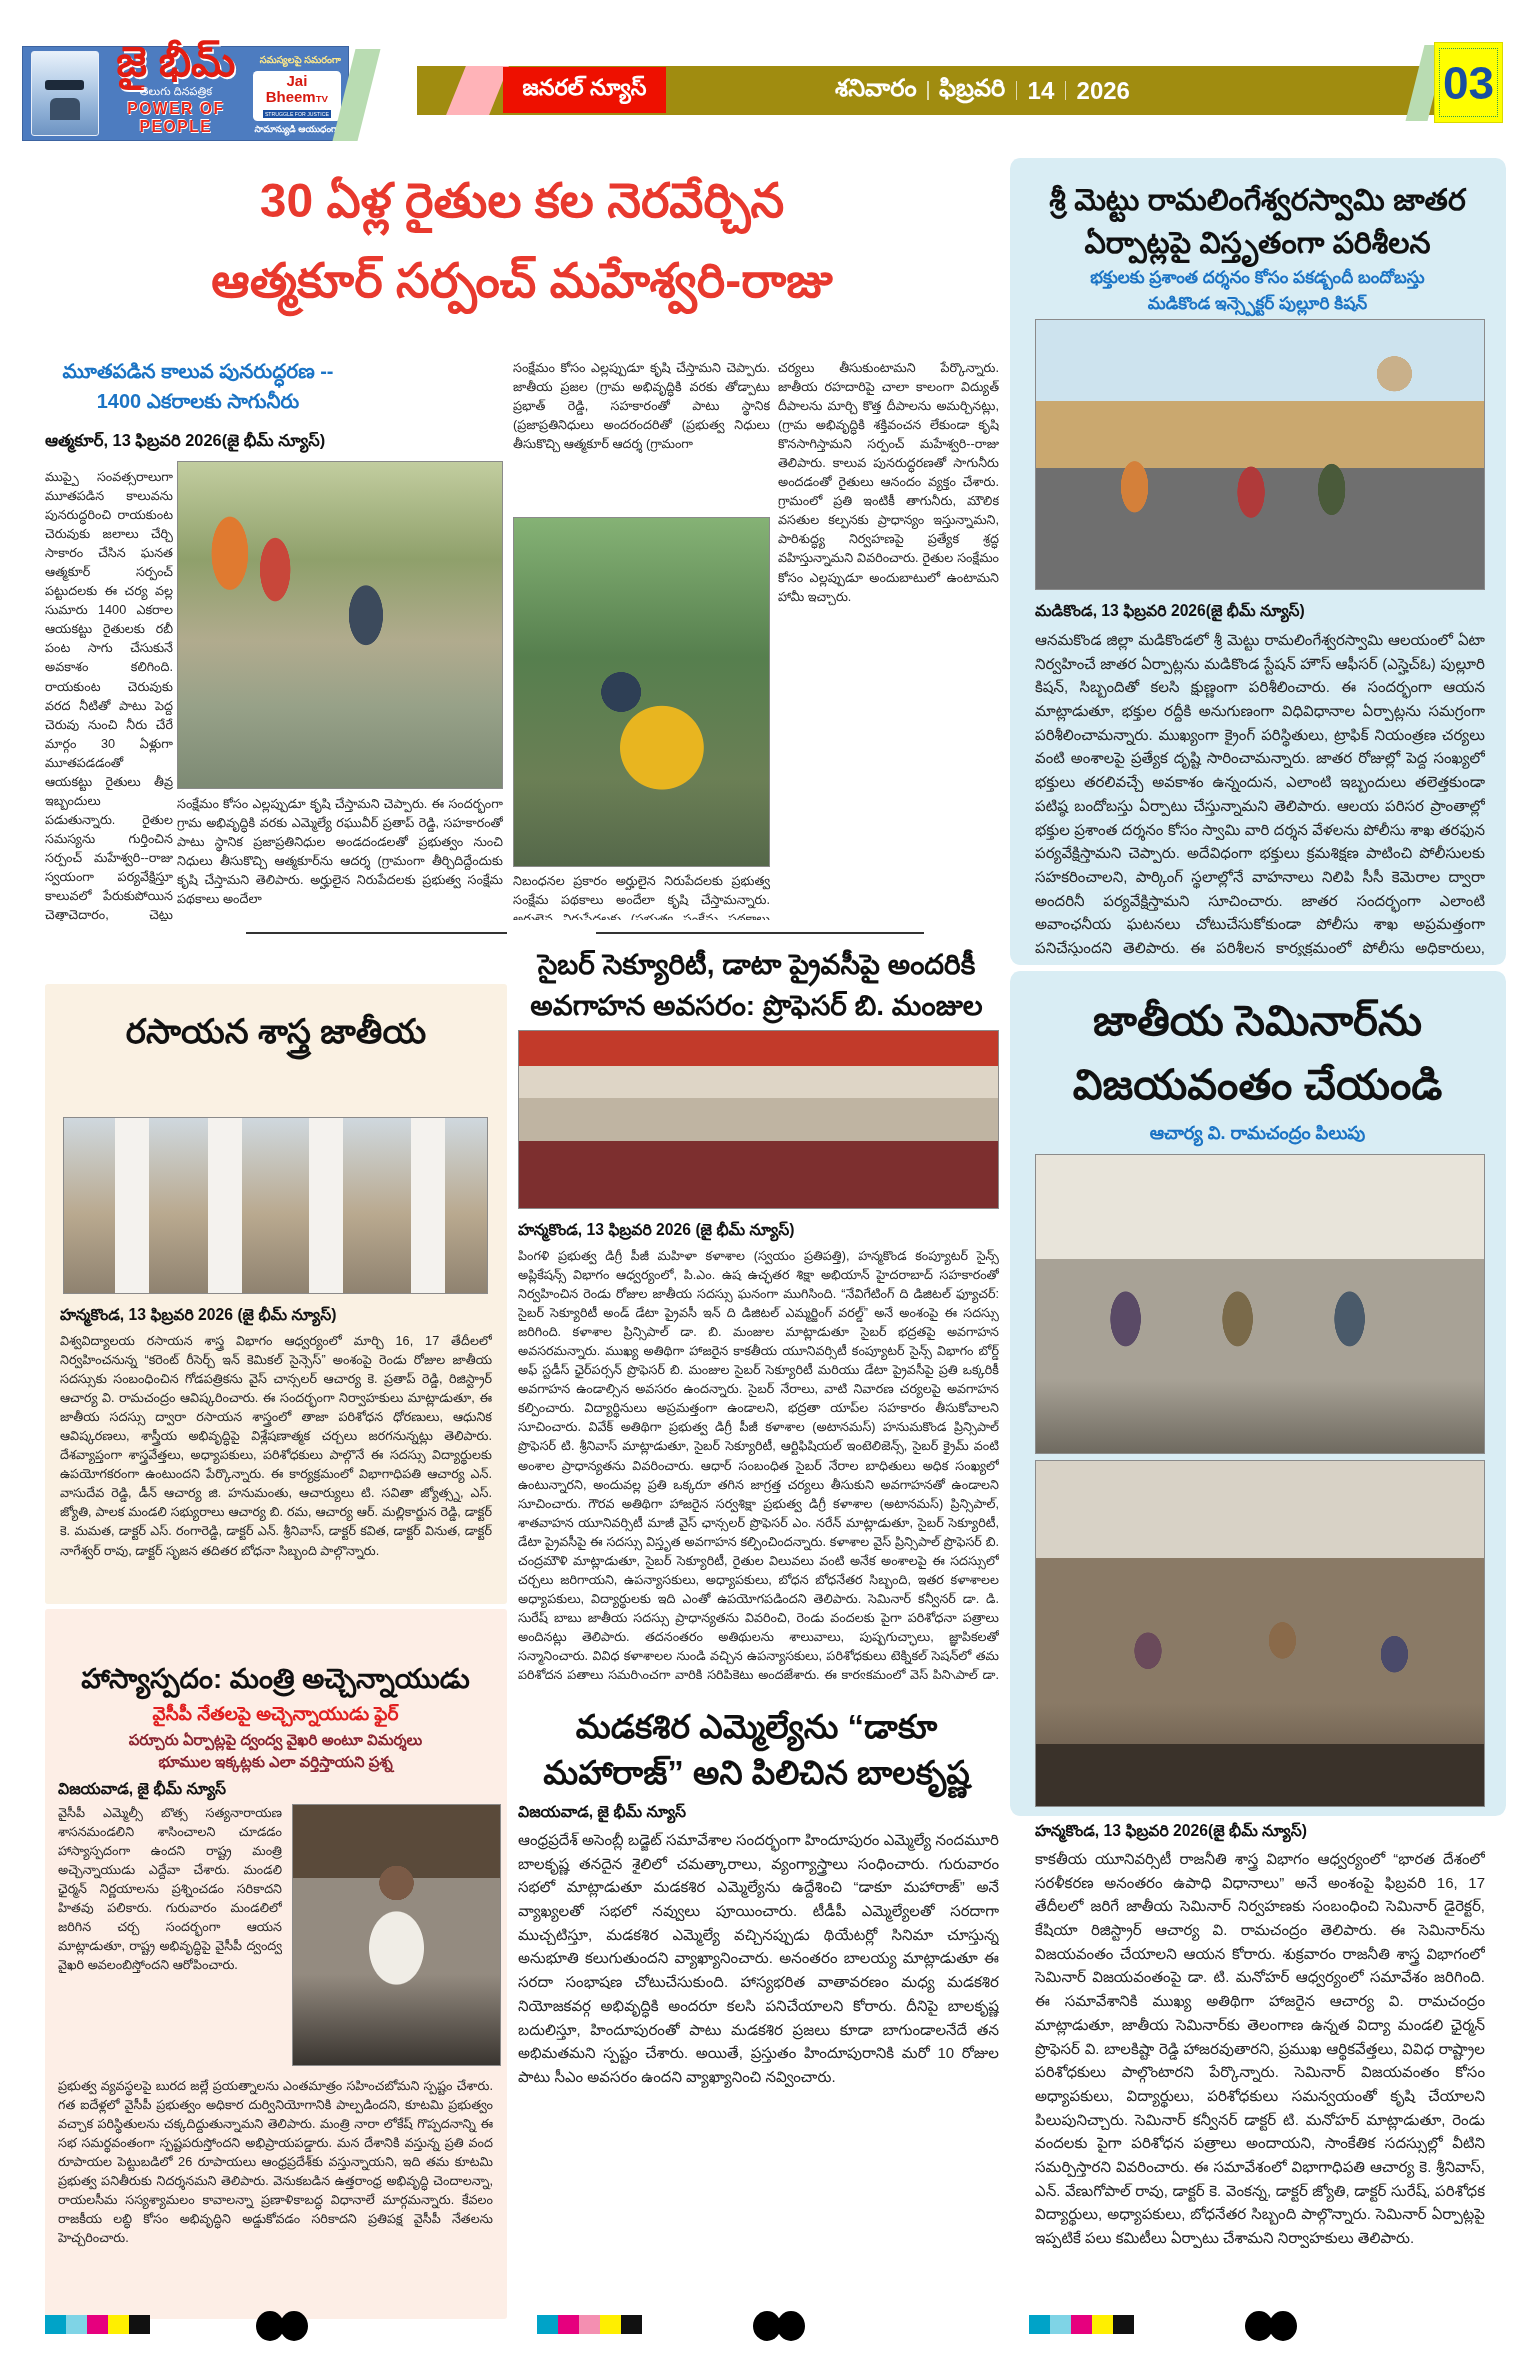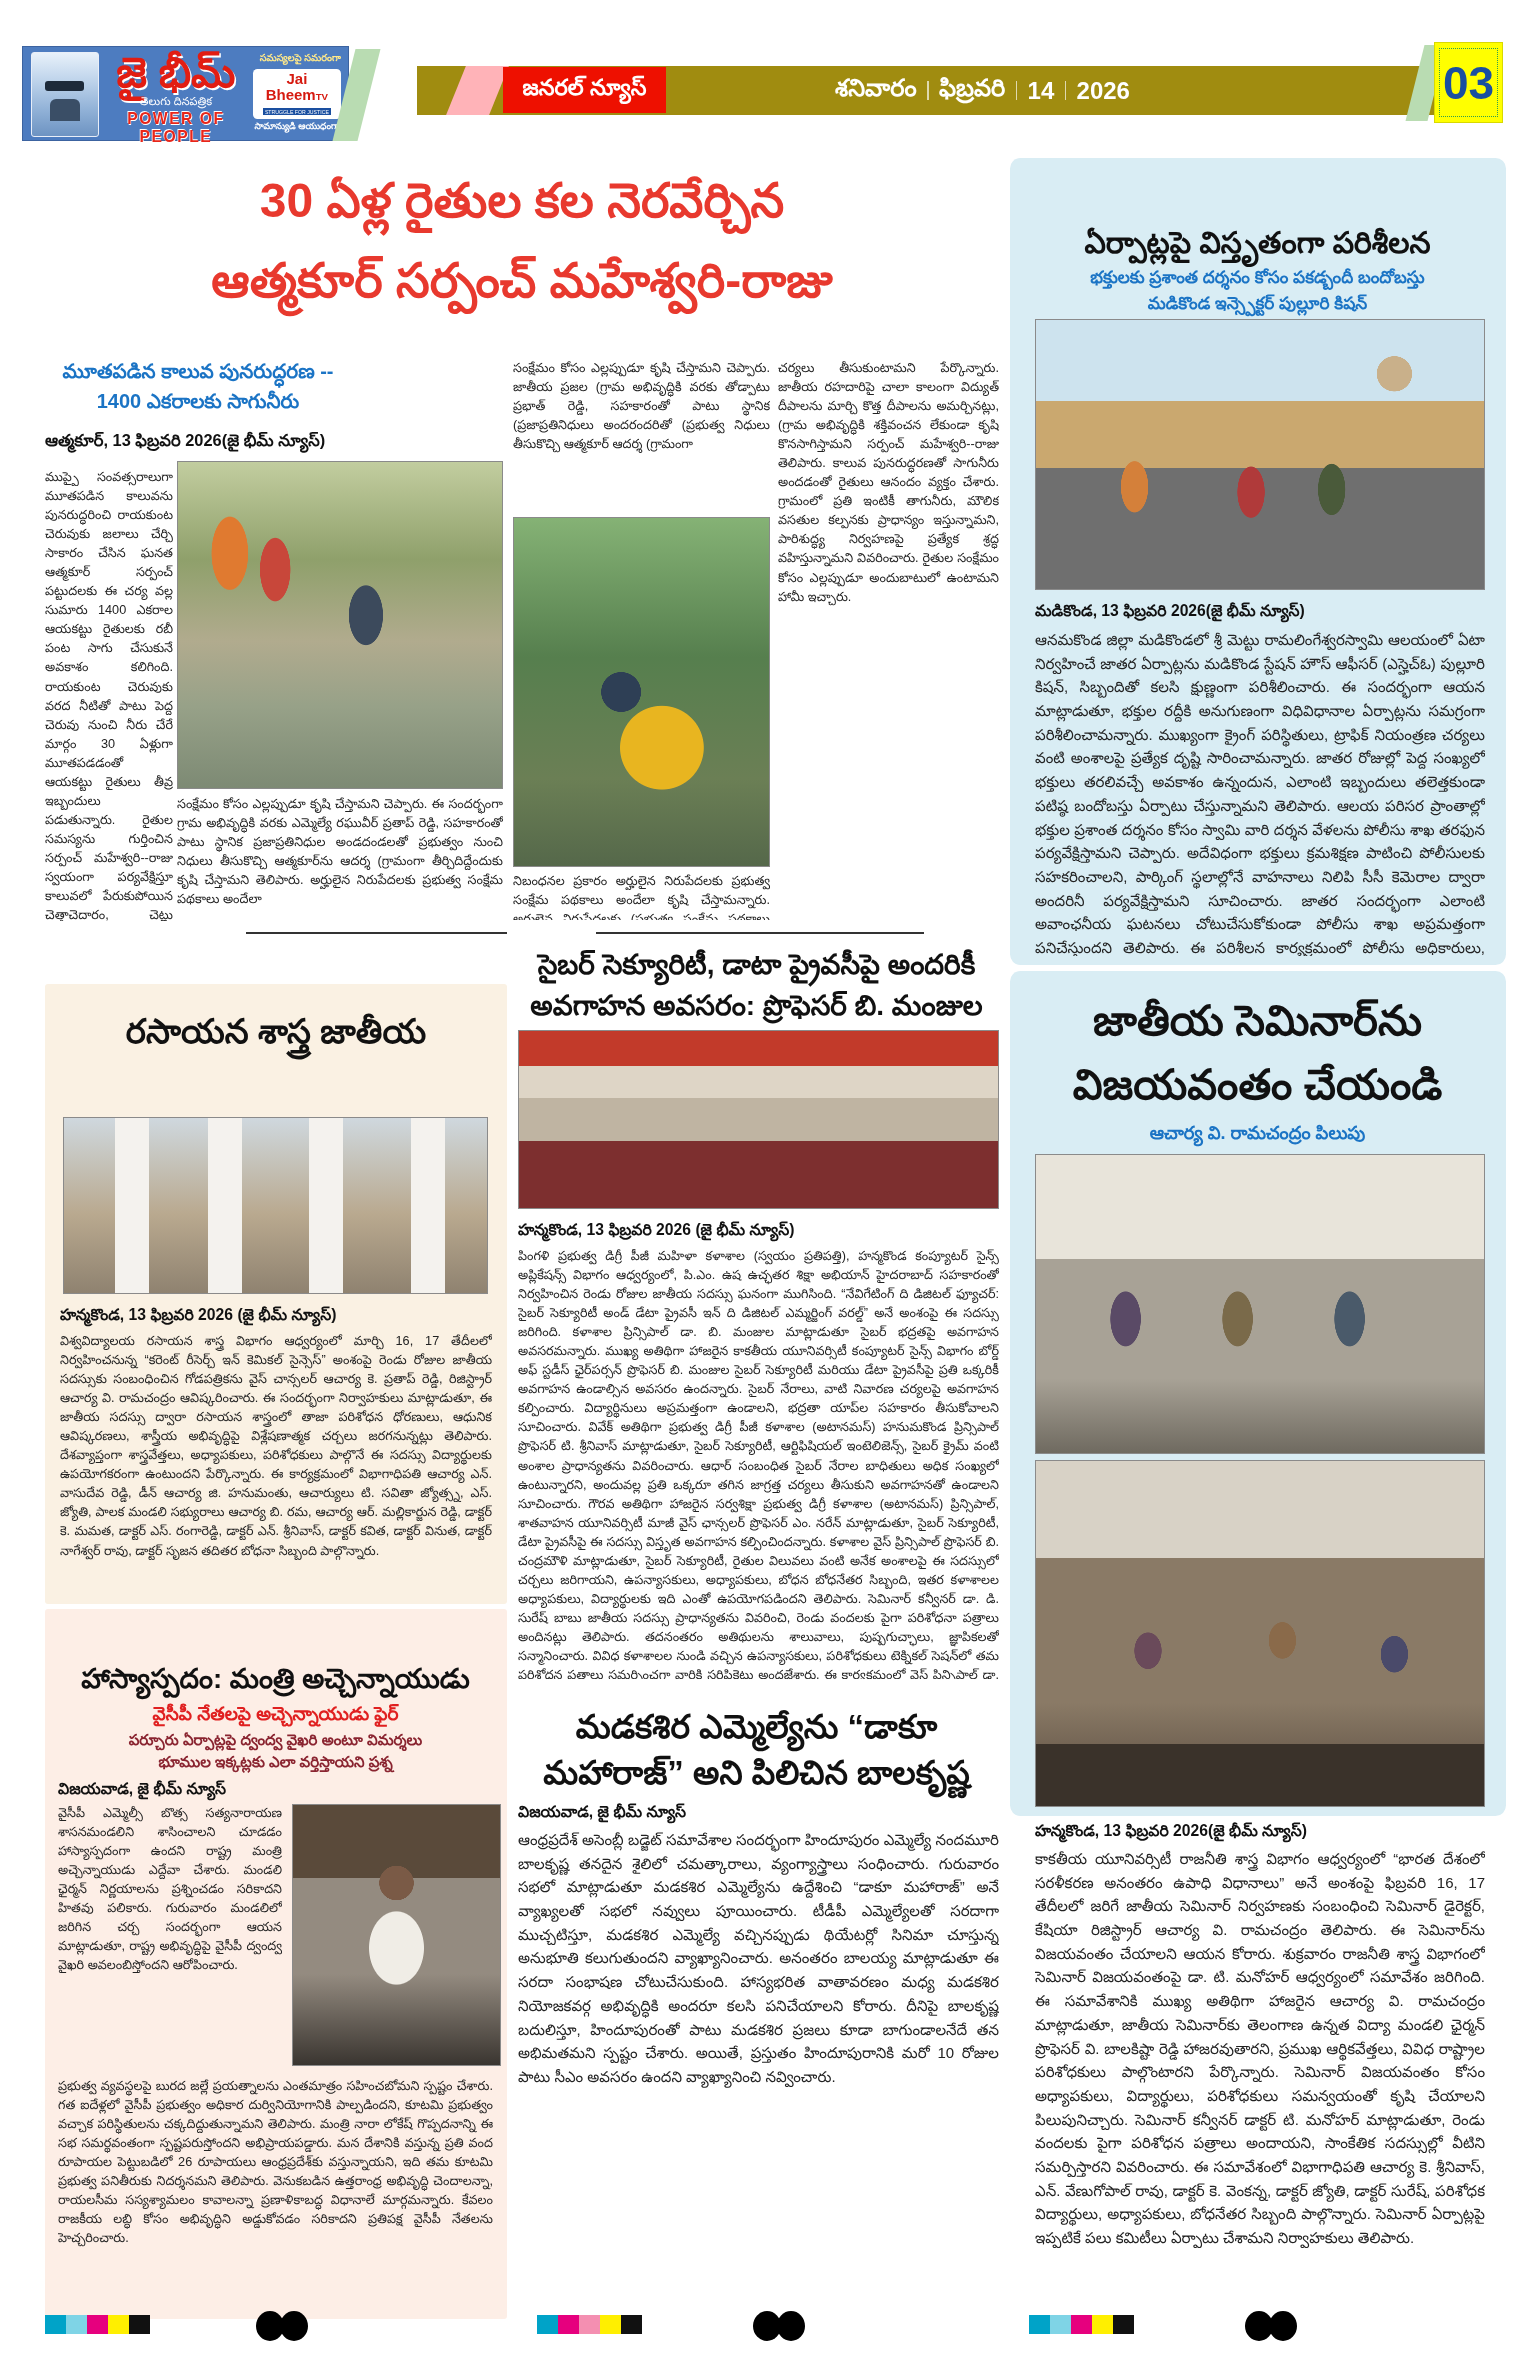--- a/index.html
+++ b/index.html
@@ -1,20 +1,20 @@
 <!DOCTYPE html>
 <html style="font-size:12px"><head>
 <meta charset="utf-8">
 <style>
   html,body{margin:0;padding:0;background:#ffffff;}
   #paper{position:relative;width:1541px;height:2377px;background:#ffffff;overflow:hidden;
          font-family:"Liberation Sans","DejaVu Sans",sans-serif;color:#1c1c1c;}
   .abs{position:absolute;}
   
-  .masthead{background:#4d7cc0;border:1.5px solid #3c63a0;display:flex;align-items:flex-start;gap:10px;padding:4.5px 7.5px;box-sizing:border-box;}
+  .masthead{background:#4d7cc0;border:1.5px solid #3c63a0;display:flex;align-items:flex-end;gap:10px;padding:4.5px 7.5px;box-sizing:border-box;}
   .masthead-bevel{background:#b9dcb2;transform:skewX(-14deg);}
   .portrait{width:66px;height:83px;border:1.5px solid #e8eef8;border-radius:3px;
             background:linear-gradient(180deg,#e8f1fa 0%,#bcd2ea 35%,#8fb0d6 70%,#6d93c2 100%);position:relative;}
   .portrait:before{content:"";position:absolute;left:13.4px;top:28px;width:39px;height:10.4px;background:#1d2a3a;border-radius:3px;}
   .portrait:after{content:"";position:absolute;left:18px;top:46px;width:30px;height:22.4px;background:#3a4e66;border-radius:6px 6px 0 0;}
   .mh-title{color:#e21d12;font-weight:bold;font-size:42px;line-height:1;text-shadow:1.5px 1.5px 0 #ffffff;}
   .mh-sub{color:#ffffff;font-size:11.2px;margin-top:1.5px;}
   .mh-power{color:#e8261a;font-weight:bold;font-size:15.7px;letter-spacing:1.5px;text-shadow:0.7px 0.7px 0 #fff,-0.7px -0.7px 0 #fff;}
   .mh-slogan{color:#ffe98a;font-size:9.7px;font-weight:bold;text-align:right;}
   .tvbox{background:#ffffff;border-radius:4.5px;padding:2.2px 4.5px;text-align:center;}
@@ -146,20 +146,21 @@
   <div class="abs bodytxt small" style="left:513px;top:359px;width:257px;height:153px;overflow:hidden;">సంక్షేమం కోసం ఎల్లప్పుడూ కృషి చేస్తామని చెప్పారు. జాతీయ ప్రజల (గ్రామ అభివృద్ధికి వరకు తోడ్పాటు ప్రభాత్ రెడ్డి, సహకారంతో పాటు స్థానిక (ప్రజాప్రతినిధులు అందరందరితో (ప్రభుత్వ నిధులు తీసుకొచ్చి ఆత్మకూర్ ఆదర్శ (గ్రామంగా</div>
 
   <div class="abs photo ph-excavator" style="left:513px;top:517px;width:257px;height:350px;"></div>
 
   <div class="abs bodytxt small" style="left:513px;top:872px;width:257px;height:48px;overflow:hidden;">నిబంధనల ప్రకారం అర్హులైన నిరుపేదలకు ప్రభుత్వ సంక్షేమ పథకాలు అందేలా కృషి చేస్తామన్నారు. అర్హులైన నిరుపేదలకు (ప్రభుత్వ సంక్షేమ పథకాలు అందేలా</div>
 
   <div class="abs bodytxt small" style="left:778px;top:359px;width:221px;height:561px;overflow:hidden;">చర్యలు తీసుకుంటామని పేర్కొన్నారు. జాతీయ రహదారిపై చాలా కాలంగా విద్యుత్ దీపాలను మార్చి కొత్త దీపాలను అమర్చినట్లు, (గ్రామ అభివృద్ధికి శక్తివంచన లేకుండా కృషి కొనసాగిస్తామని సర్పంచ్ మహేశ్వరి--రాజు తెలిపారు. కాలువ పునరుద్ధరణతో సాగునీరు అందడంతో రైతులు ఆనందం వ్యక్తం చేశారు. గ్రామంలో ప్రతి ఇంటికీ తాగునీరు, మౌలిక వసతుల కల్పనకు ప్రాధాన్యం ఇస్తున్నామని, పారిశుద్ధ్య నిర్వహణపై ప్రత్యేక శ్రద్ధ వహిస్తున్నామని వివరించారు. రైతుల సంక్షేమం కోసం ఎల్లప్పుడూ అందుబాటులో ఉంటామని హామీ ఇచ్చారు.</div>
 
   <div class="abs panel-blue" style="left:1010px;top:158px;width:496px;height:807px;"></div>
 
+  <div class="abs hl-black" style="left:1021px;top:179px;width:473px;font-size:30px;">శ్రీ మెట్టు రామలింగేశ్వరస్వామి జాతర</div>
   <div class="abs hl-black" style="left:1021px;top:222px;width:473px;font-size:30px;">ఏర్పాట్లపై విస్తృతంగా పరిశీలన</div>
   <div class="abs subhead-blue" style="left:1021px;top:265px;width:473px;font-size:17px;">భక్తులకు ప్రశాంత దర్శనం కోసం పకడ్బందీ బందోబస్తు</div>
   <div class="abs subhead-blue" style="left:1021px;top:291px;width:473px;font-size:17px;">మడికొండ ఇన్స్పెక్టర్ పుల్లూరి కిషన్</div>
 
   <div class="abs photo ph-jatara" style="left:1035px;top:319px;width:450px;height:271px;"></div>
 
   <div class="abs dateline" style="left:1035px;top:602px;width:450px;font-size:15.7px;">మడికొండ, 13 ఫిబ్రవరి 2026(జై భీమ్ న్యూస్)</div>
   <div class="abs bodytxt" style="left:1035px;top:628px;width:450px;height:328px;overflow:hidden;">ఆనమకొండ జిల్లా మడికొండలో శ్రీ మెట్టు రామలింగేశ్వరస్వామి ఆలయంలో ఏటా నిర్వహించే జాతర ఏర్పాట్లను మడికొండ స్టేషన్ హౌస్ ఆఫీసర్ (ఎస్హెచ్ఓ) పుల్లూరి కిషన్, సిబ్బందితో కలసి క్షుణ్ణంగా పరిశీలించారు. ఈ సందర్భంగా ఆయన మాట్లాడుతూ, భక్తుల రద్దీకి అనుగుణంగా విధివిధానాల ఏర్పాట్లను సమగ్రంగా పరిశీలించామన్నారు. ముఖ్యంగా క్రైంగ్ పరిస్థితులు, ట్రాఫిక్ నియంత్రణ చర్యలు వంటి అంశాలపై ప్రత్యేక దృష్టి సారించామన్నారు. జాతర రోజుల్లో పెద్ద సంఖ్యలో భక్తులు తరలివచ్చే అవకాశం ఉన్నందున, ఎలాంటి ఇబ్బందులు తలెత్తకుండా పటిష్ఠ బందోబస్తు ఏర్పాటు చేస్తున్నామని తెలిపారు. ఆలయ పరిసర ప్రాంతాల్లో భక్తుల ప్రశాంత దర్శనం కోసం స్వామి వారి దర్శన వేళలను పోలీసు శాఖ తరఫున పర్యవేక్షిస్తామని చెప్పారు. అదేవిధంగా భక్తులు క్రమశిక్షణ పాటించి పోలీసులకు సహకరించాలని, పార్కింగ్ స్థలాల్లోనే వాహనాలు నిలిపి సీసీ కెమెరాల ద్వారా అందరినీ పర్యవేక్షిస్తామని సూచించారు. జాతర సందర్భంగా ఎలాంటి అవాంఛనీయ ఘటనలు చోటుచేసుకోకుండా పోలీసు శాఖ అప్రమత్తంగా పనిచేస్తుందని తెలిపారు. ఈ పరిశీలన కార్యక్రమంలో పోలీసు అధికారులు, సిబ్బంది, ఆలయ నిర్వాహకులు పాల్గొన్నారు.</div>
 
   <div class="abs rule" style="left:246px;top:932px;width:261px;"></div>

